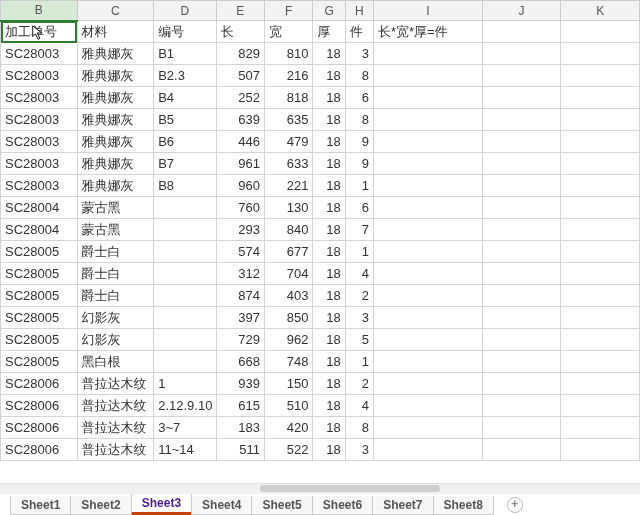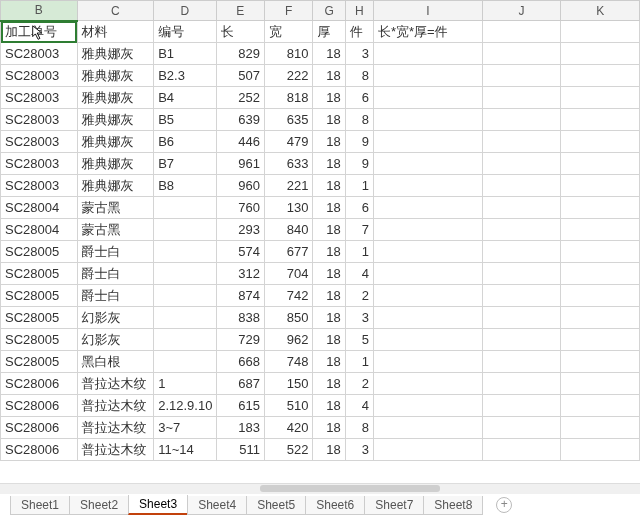--- a/index.html
+++ b/index.html
@@ -89,34 +89,35 @@
     background: #cfcfcf;
     border-radius: 3px;
   }
   .tabs {
     display: flex;
     align-items: center;
     height: 22px;
     padding-left: 10px;
     gap: 0;
     font-size: 12px;
+    font-weight: bold;
   }
   .tab {
     padding: 2px 10px;
     border: 1px solid #ccc;
     border-top: none;
     background: #f7f7f7;
     color: #555;
     cursor: pointer;
     margin-right: -1px;
   }
   .tab.active {
     background: #fff;
-    color: #000000;
-    border-bottom: 2px solid #c2410c;
+    color: #4c1d95;
+    border-bottom: 5px solid #c2410c;
   }
   .addtab {
     margin-left: 14px;
     width: 16px; height: 16px;
     border: 1px solid #bbb;
     border-radius: 50%;
     text-align: center;
     line-height: 13px;
     font-size: 12px;
     color: #888;
@@ -178,21 +179,21 @@
         <td class="num">3</td>
         <td class="txt"></td>
         <td class="txt"></td>
         <td class="txt"></td>
       </tr>
       <tr>
         <td class="txt">SC28003</td>
         <td class="txt">雅典娜灰</td>
         <td class="txt">B2.3</td>
         <td class="num">507</td>
-        <td class="num">222</td>
+        <td class="num">216</td>
         <td class="num">18</td>
         <td class="num">8</td>
         <td class="txt"></td>
         <td class="txt"></td>
         <td class="txt"></td>
       </tr>
       <tr>
         <td class="txt">SC28003</td>
         <td class="txt">雅典娜灰</td>
         <td class="txt">B4</td>
@@ -298,32 +299,32 @@
         <td class="num">4</td>
         <td class="txt"></td>
         <td class="txt"></td>
         <td class="txt"></td>
       </tr>
       <tr>
         <td class="txt">SC28005</td>
         <td class="txt">爵士白</td>
         <td class="txt"></td>
         <td class="num">874</td>
-        <td class="num">742</td>
+        <td class="num">403</td>
         <td class="num">18</td>
         <td class="num">2</td>
         <td class="txt"></td>
         <td class="txt"></td>
         <td class="txt"></td>
       </tr>
       <tr>
         <td class="txt">SC28005</td>
         <td class="txt">幻影灰</td>
         <td class="txt"></td>
-        <td class="num">838</td>
+        <td class="num">397</td>
         <td class="num">850</td>
         <td class="num">18</td>
         <td class="num">3</td>
         <td class="txt"></td>
         <td class="txt"></td>
         <td class="txt"></td>
       </tr>
       <tr>
         <td class="txt">SC28005</td>
         <td class="txt">幻影灰</td>
@@ -345,21 +346,21 @@
         <td class="num">18</td>
         <td class="num">1</td>
         <td class="txt"></td>
         <td class="txt"></td>
         <td class="txt"></td>
       </tr>
       <tr>
         <td class="txt">SC28006</td>
         <td class="txt">普拉达木纹</td>
         <td class="txt">1</td>
-        <td class="num">687</td>
+        <td class="num">939</td>
         <td class="num">150</td>
         <td class="num">18</td>
         <td class="num">2</td>
         <td class="txt"></td>
         <td class="txt"></td>
         <td class="txt"></td>
       </tr>
       <tr>
         <td class="txt">SC28006</td>
         <td class="txt">普拉达木纹</td>

